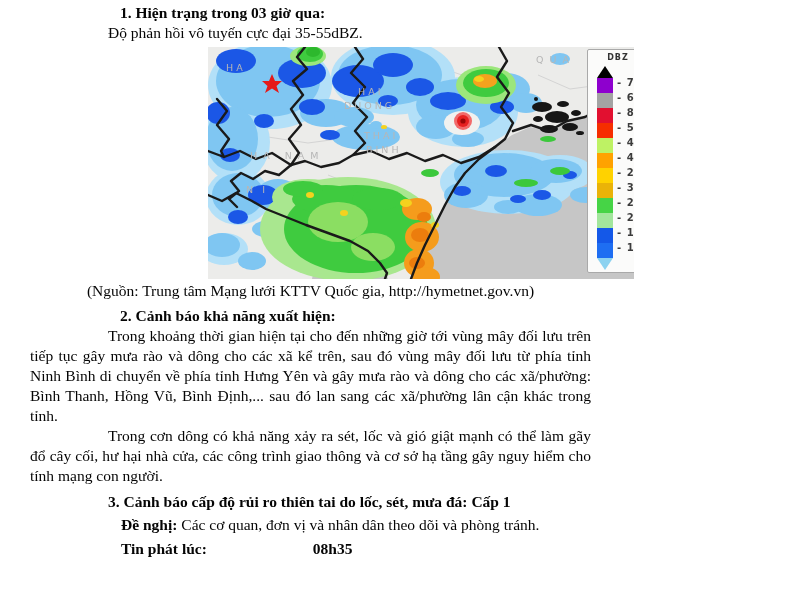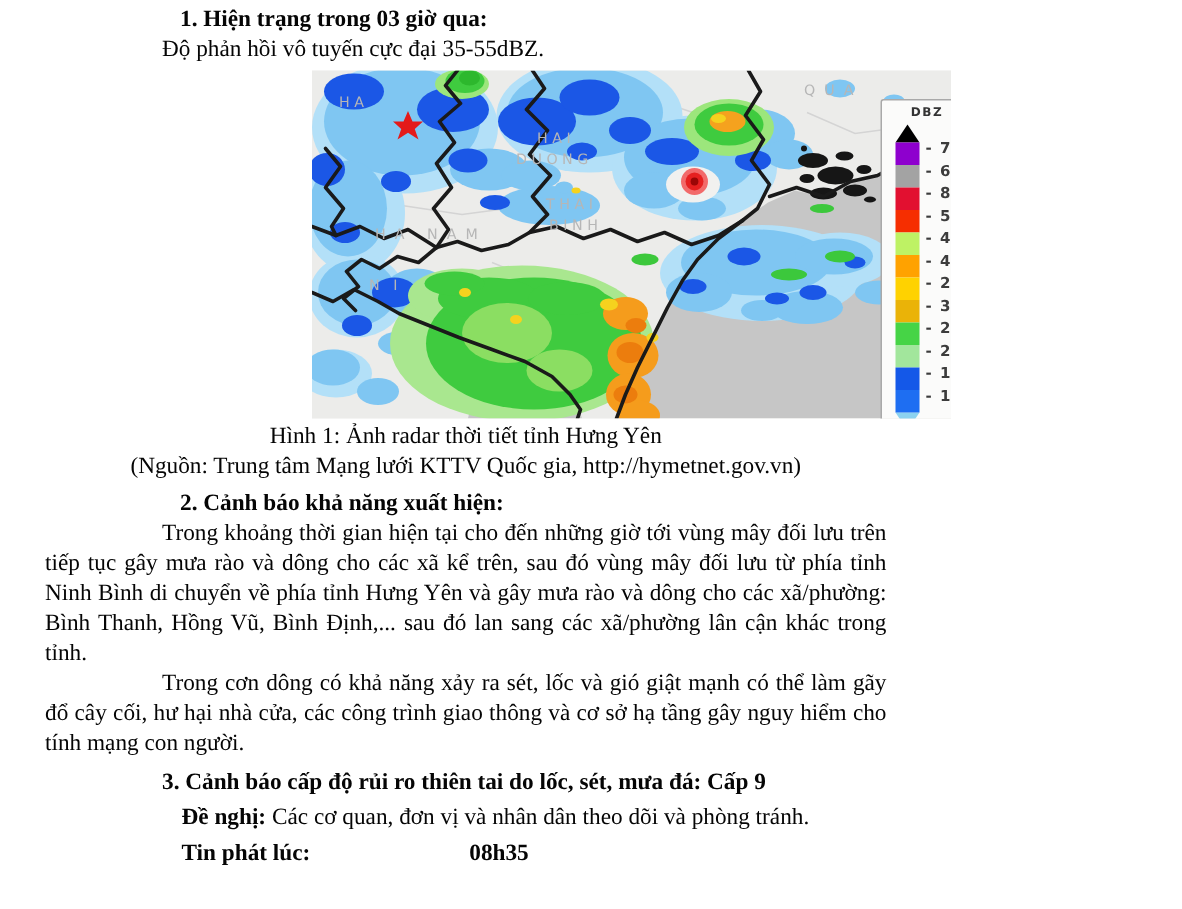--- a/index.html
+++ b/index.html
@@ -22,21 +22,21 @@
 
   
   .radar-figure{
     position:relative;width:449px;height:232px;
     margin:4px 0 2px 178px;background:#ececea;overflow:hidden;
   }
   .radar-figure svg{position:absolute;left:0;top:0;}
 
   
   .legend{
-    position:absolute;left:379px;top:19px;width:62px;height:224px;
+    position:absolute;left:379px;top:2px;width:62px;height:224px;
     background:#fbfbfa;border:1px solid #a9a9a9;border-radius:2px;
     box-sizing:border-box;font-family:"DejaVu Sans",sans-serif;
   }
   .legend-title{
     margin-top:3px;text-align:center;font-size:8px;font-weight:bold;
     letter-spacing:1px;color:#333;line-height:10px;
   }
   .legend-bar{position:absolute;left:9px;top:16px;width:16px;}
   .arrow-up{width:0;height:0;margin:0;border-left:8px solid transparent;
     border-right:8px solid transparent;border-bottom:12px solid #000;}
@@ -262,26 +262,25 @@
             <span class="seg-label">15</span>
           </div>
           <div class="seg" style="background: rgb(30, 110, 242);">
             <span class="seg-label">10</span>
           </div>
           <div class="arrow-down" style="border-top-color: rgb(140, 210, 240);"></div>
       </div>
     </div>
   </div>
 
-  <p class="center-line">Hình 1: Ảnh radar thời tiết tỉnh Hưng Yên</p>
   <p class="center-line">(Nguồn: Trung tâm Mạng lưới KTTV Quốc gia, http://hymetnet.gov.vn)</p>
 
   <p class="sec-heading mt5">2. Cảnh báo khả năng xuất hiện:</p>
   <p class="para">Trong khoảng thời gian hiện tại cho đến những giờ tới vùng mây đối lưu trên tiếp tục gây mưa rào và dông cho các xã kể trên, sau đó vùng mây đối lưu từ phía tỉnh Ninh Bình di chuyển về phía tỉnh Hưng Yên và gây mưa rào và dông cho các xã/phường: Bình Thanh, Hồng Vũ, Bình Định,... sau đó lan sang các xã/phường lân cận khác trong tỉnh.</p>
   <p class="para">Trong cơn dông có khả năng xảy ra sét, lốc và gió giật mạnh có thể làm gãy đổ cây cối, hư hại nhà cửa, các công trình giao thông và cơ sở hạ tầng gây nguy hiểm cho tính mạng con người.</p>
 
-  <p class="sec-heading mt6" style="text-indent:78px;">3. Cảnh báo cấp độ rủi ro thiên tai do lốc, sét, mưa đá: Cấp 9</p>
+  <p class="sec-heading mt6" style="text-indent:78px;">3. Cảnh báo cấp độ rủi ro thiên tai do lốc, sét, mưa đá: Cấp 1</p>
 
   <p class="para single mt3"><span class="bold">Đề nghị:</span><span> Các cơ quan, đơn vị và nhân dân theo dõi và phòng tránh.</span></p>
 
   <p class="para single mt4"><span class="bold">Tin phát lúc:</span><span class="issued-value">08h35</span></p>
 
 </div>
 
 </body></html>

